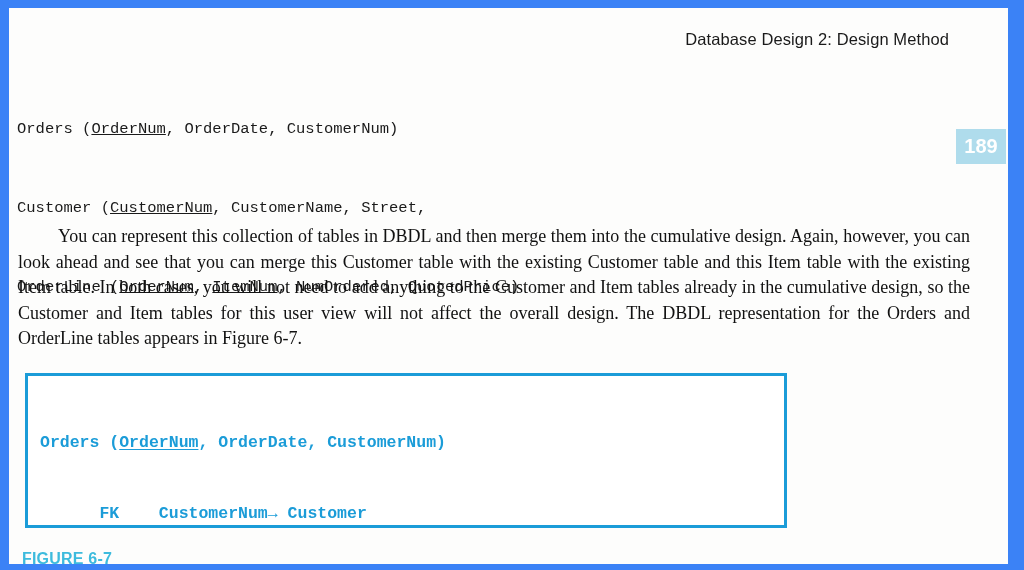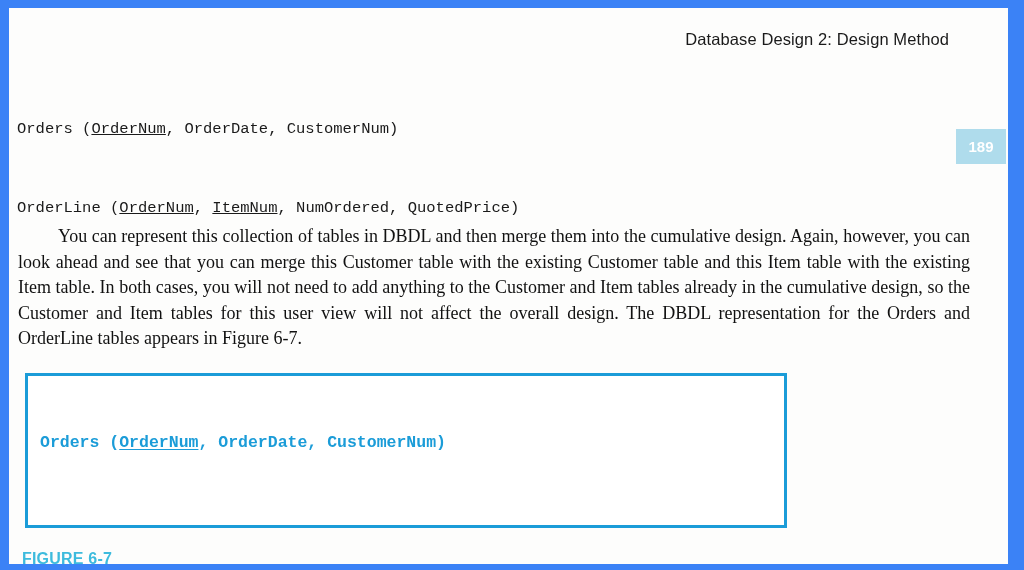--- a/index.html
+++ b/index.html
@@ -53,21 +53,21 @@
     position: absolute;
     left: 947px;
     top: 121px;
     width: 50px;
     height: 35px;
     background: #afdcec;
     display: flex;
     align-items: center;
     justify-content: center;
     font-family: "Liberation Sans", sans-serif;
-    font-size: 15px;
+    font-size: 20px;
     font-weight: bold;
     color: #ffffff;
   }
 
   
   .relation-list {
     position: absolute;
     left: 8px;
     top: 56px;
     font-family: "Liberation Mono", monospace;
@@ -151,28 +151,30 @@
   <div class="page-surface">
 
     <div class="running-head">Database Design 2: Design Method</div>
 
     <div class="page-badge">
       <span>189</span>
     </div>
 
     <div class="relation-list">
       <div class="line"><span>Orders (</span><span class="pk">OrderNum</span><span>, OrderDate, CustomerNum)</span></div>
+      <div class="line"><span>Customer (</span><span class="pk">CustomerNum</span><span>, CustomerName, Street,</span></div>
       <div class="line"><span>OrderLine (</span><span class="pk">OrderNum</span><span>, </span><span class="pk">ItemNum</span><span>, NumOrdered, QuotedPrice)</span></div>
     </div>
 
     <p class="body-paragraph">You can represent this collection of tables in DBDL and then merge them into the cumulative design. Again, however, you can look ahead and see that you can merge this Customer table with the existing Customer table and this Item table with the existing Item table. In both cases, you will not need to add anything to the Customer and Item tables already in the cumulative design, so the Customer and Item tables for this user view will not affect the overall design. The DBDL representation for the Orders and OrderLine tables appears in Figure 6-7.</p>
 
     <div class="figure-box">
       <div class="figure-code">
         <div class="line"><span>Orders (</span><span class="pk">OrderNum</span><span>, OrderDate, CustomerNum)</span></div>
+        <div class="line"><span>      </span><span>FK</span><span>    </span><span>CustomerNum</span><span>→</span><span> </span><span>Customer</span></div>
         
         
         
         
       </div>
     </div>
 
     <div class="figure-caption">
       <span class="caption-label">FIGURE 6-7</span>
     </div>

